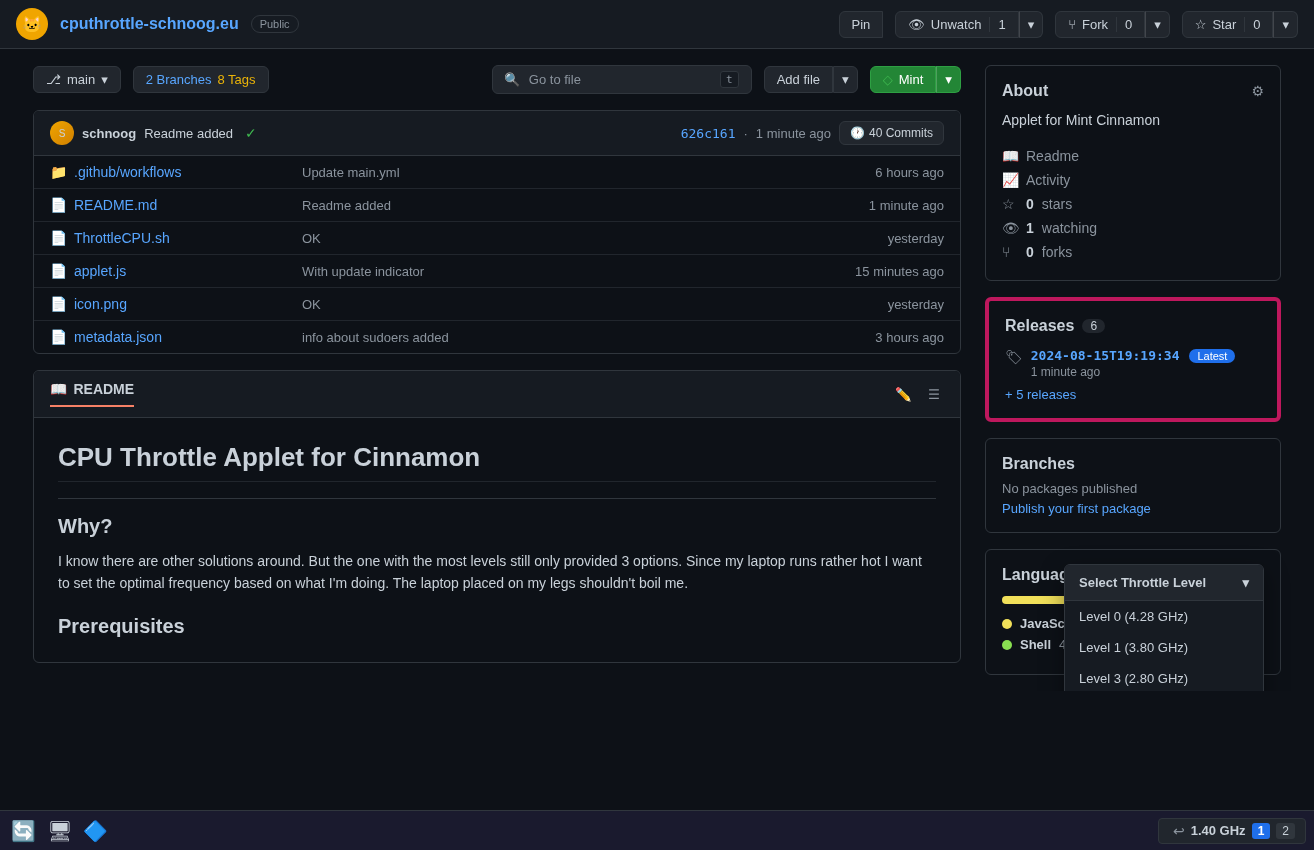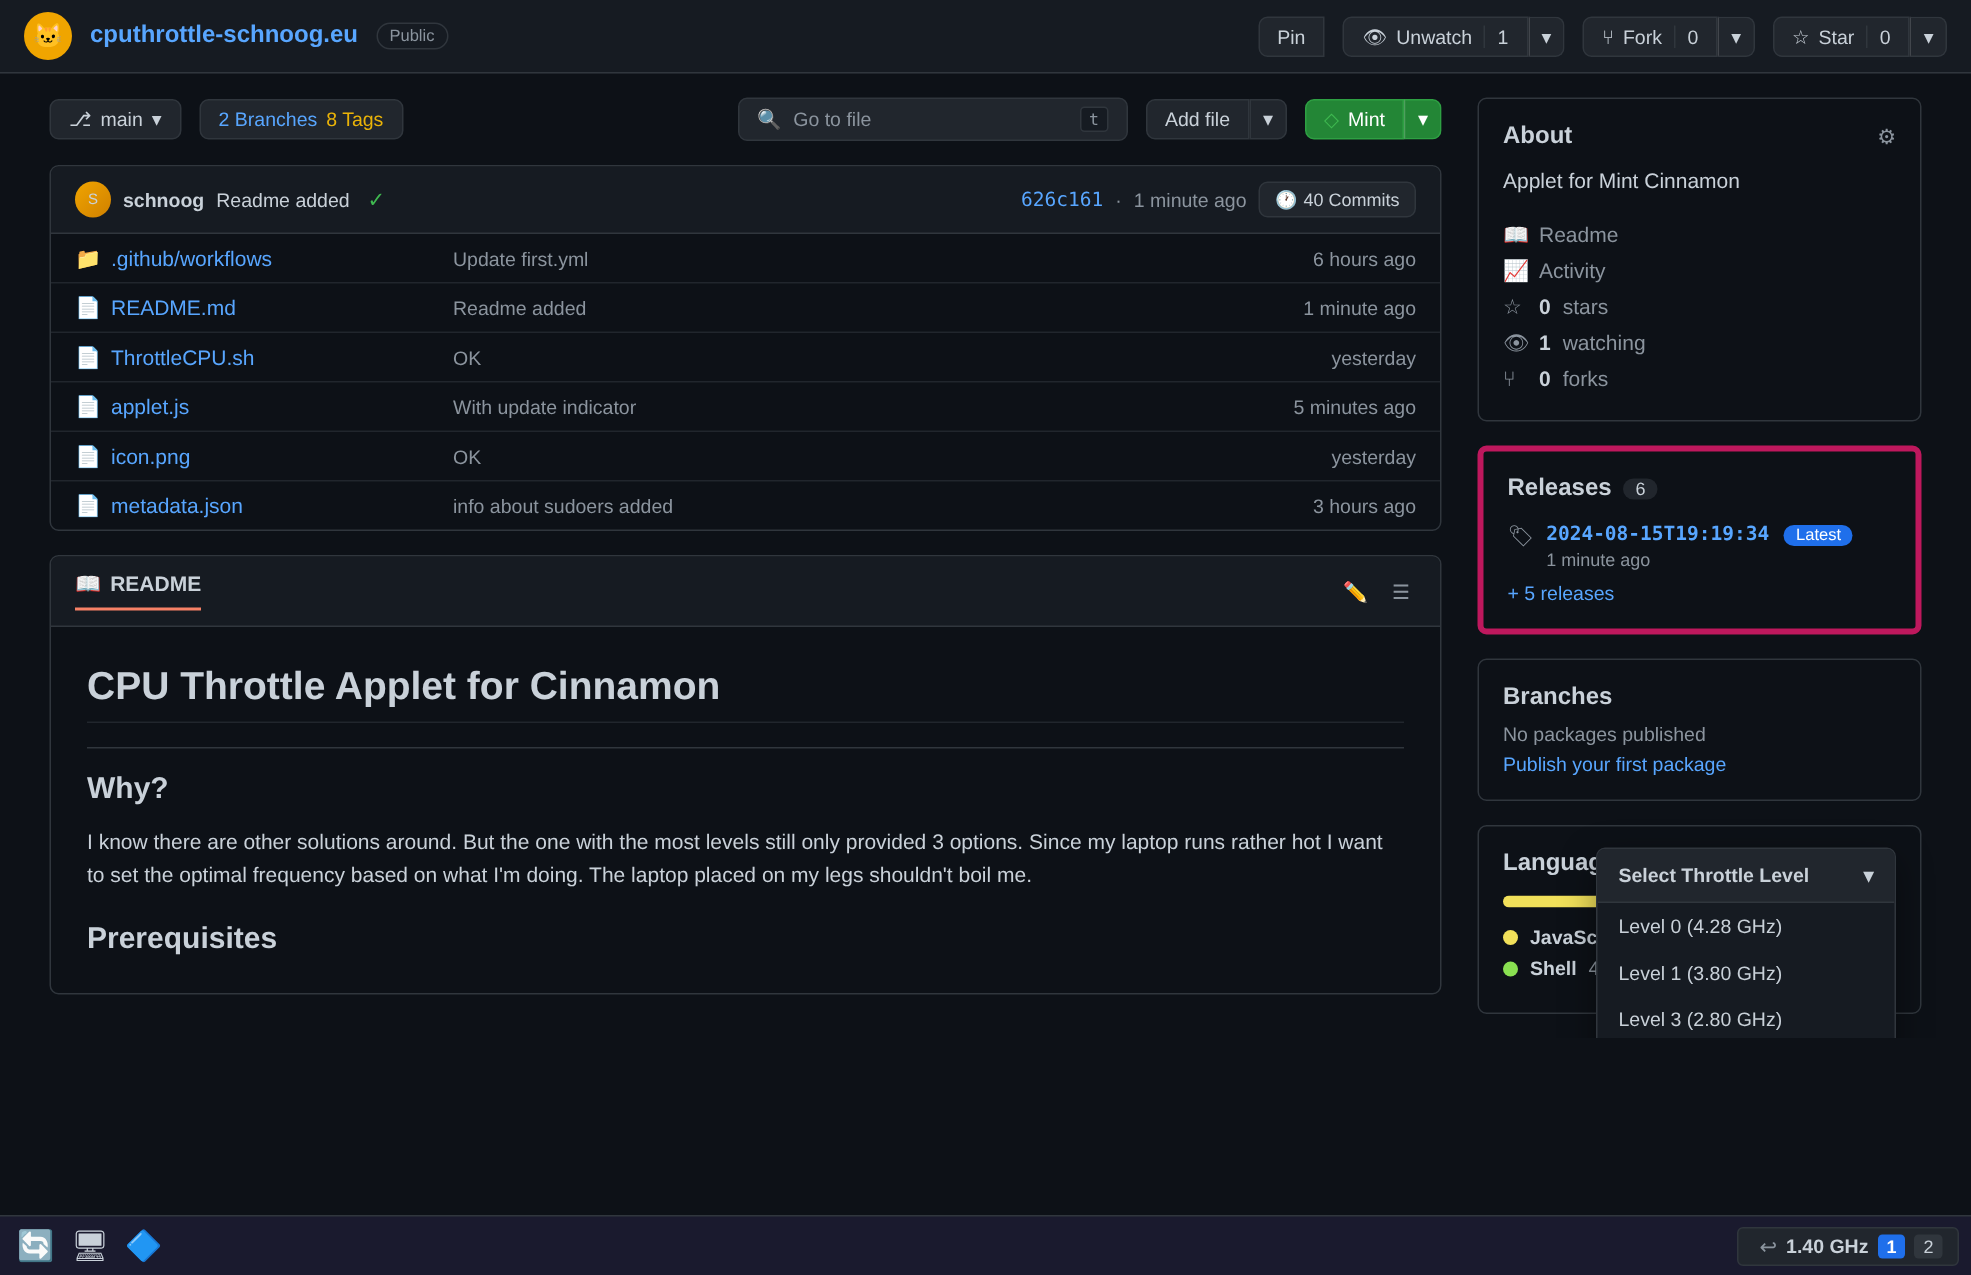--- a/index.html
+++ b/index.html
@@ -207,40 +207,40 @@
           <button class="commits-link">
             <span>🕐</span>
             <span>40 Commits</span>
           </button>
         </div>
       </div>
 
       <div class="file-row">
         <span class="file-icon folder-icon">📁</span>
         <span class="file-name">.github/workflows</span>
-        <span class="file-commit">Update first.yml</span>
+        <span class="file-commit">Update main.yml</span>
         <span class="file-time">6 hours ago</span>
       </div>
       <div class="file-row">
         <span class="file-icon" style="color:#8b949e;">📄</span>
         <span class="file-name">README.md</span>
         <span class="file-commit">Readme added</span>
         <span class="file-time">1 minute ago</span>
       </div>
       <div class="file-row">
         <span class="file-icon" style="color:#8b949e;">📄</span>
         <span class="file-name">ThrottleCPU.sh</span>
         <span class="file-commit">OK</span>
         <span class="file-time">yesterday</span>
       </div>
       <div class="file-row">
         <span class="file-icon" style="color:#8b949e;">📄</span>
         <span class="file-name">applet.js</span>
         <span class="file-commit">With update indicator</span>
-        <span class="file-time">5 minutes ago</span>
+        <span class="file-time">15 minutes ago</span>
       </div>
       <div class="file-row">
         <span class="file-icon" style="color:#8b949e;">📄</span>
         <span class="file-name">icon.png</span>
         <span class="file-commit">OK</span>
         <span class="file-time">yesterday</span>
       </div>
       <div class="file-row">
         <span class="file-icon" style="color:#8b949e;">📄</span>
         <span class="file-name">metadata.json</span>

